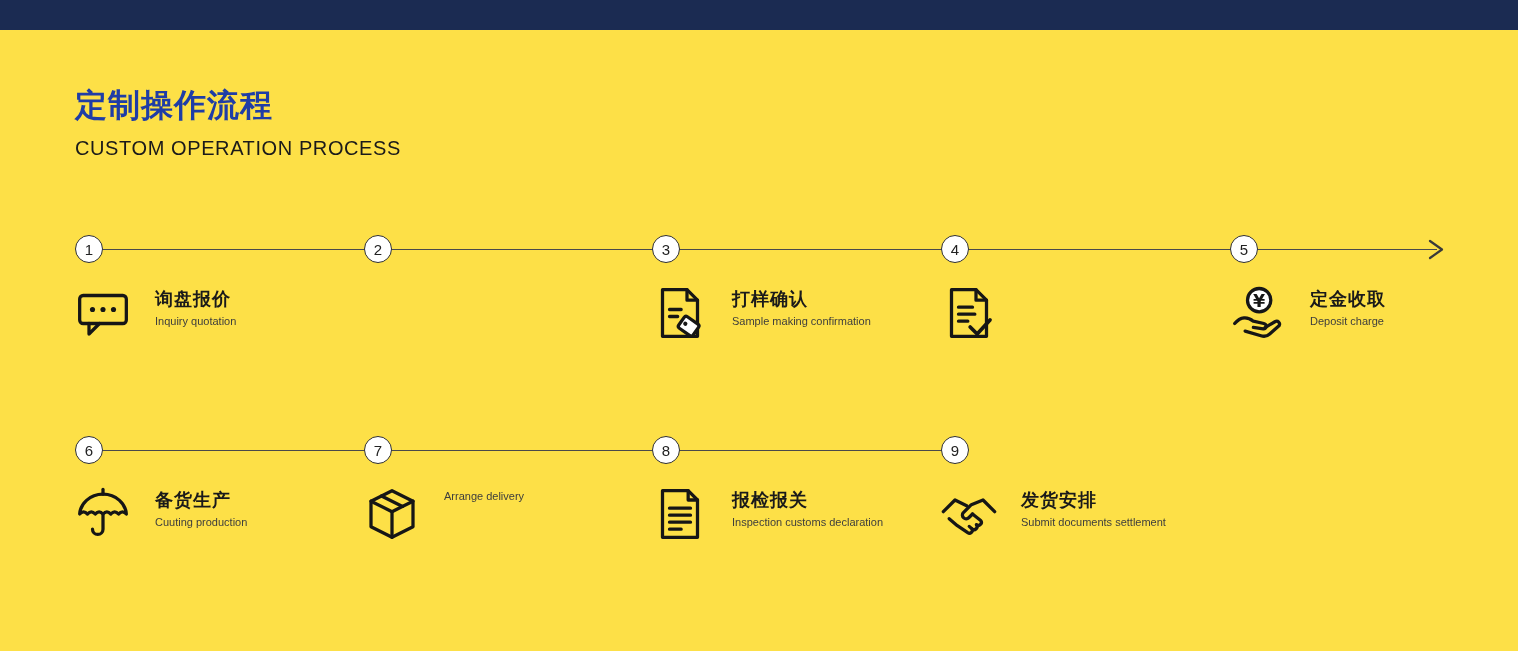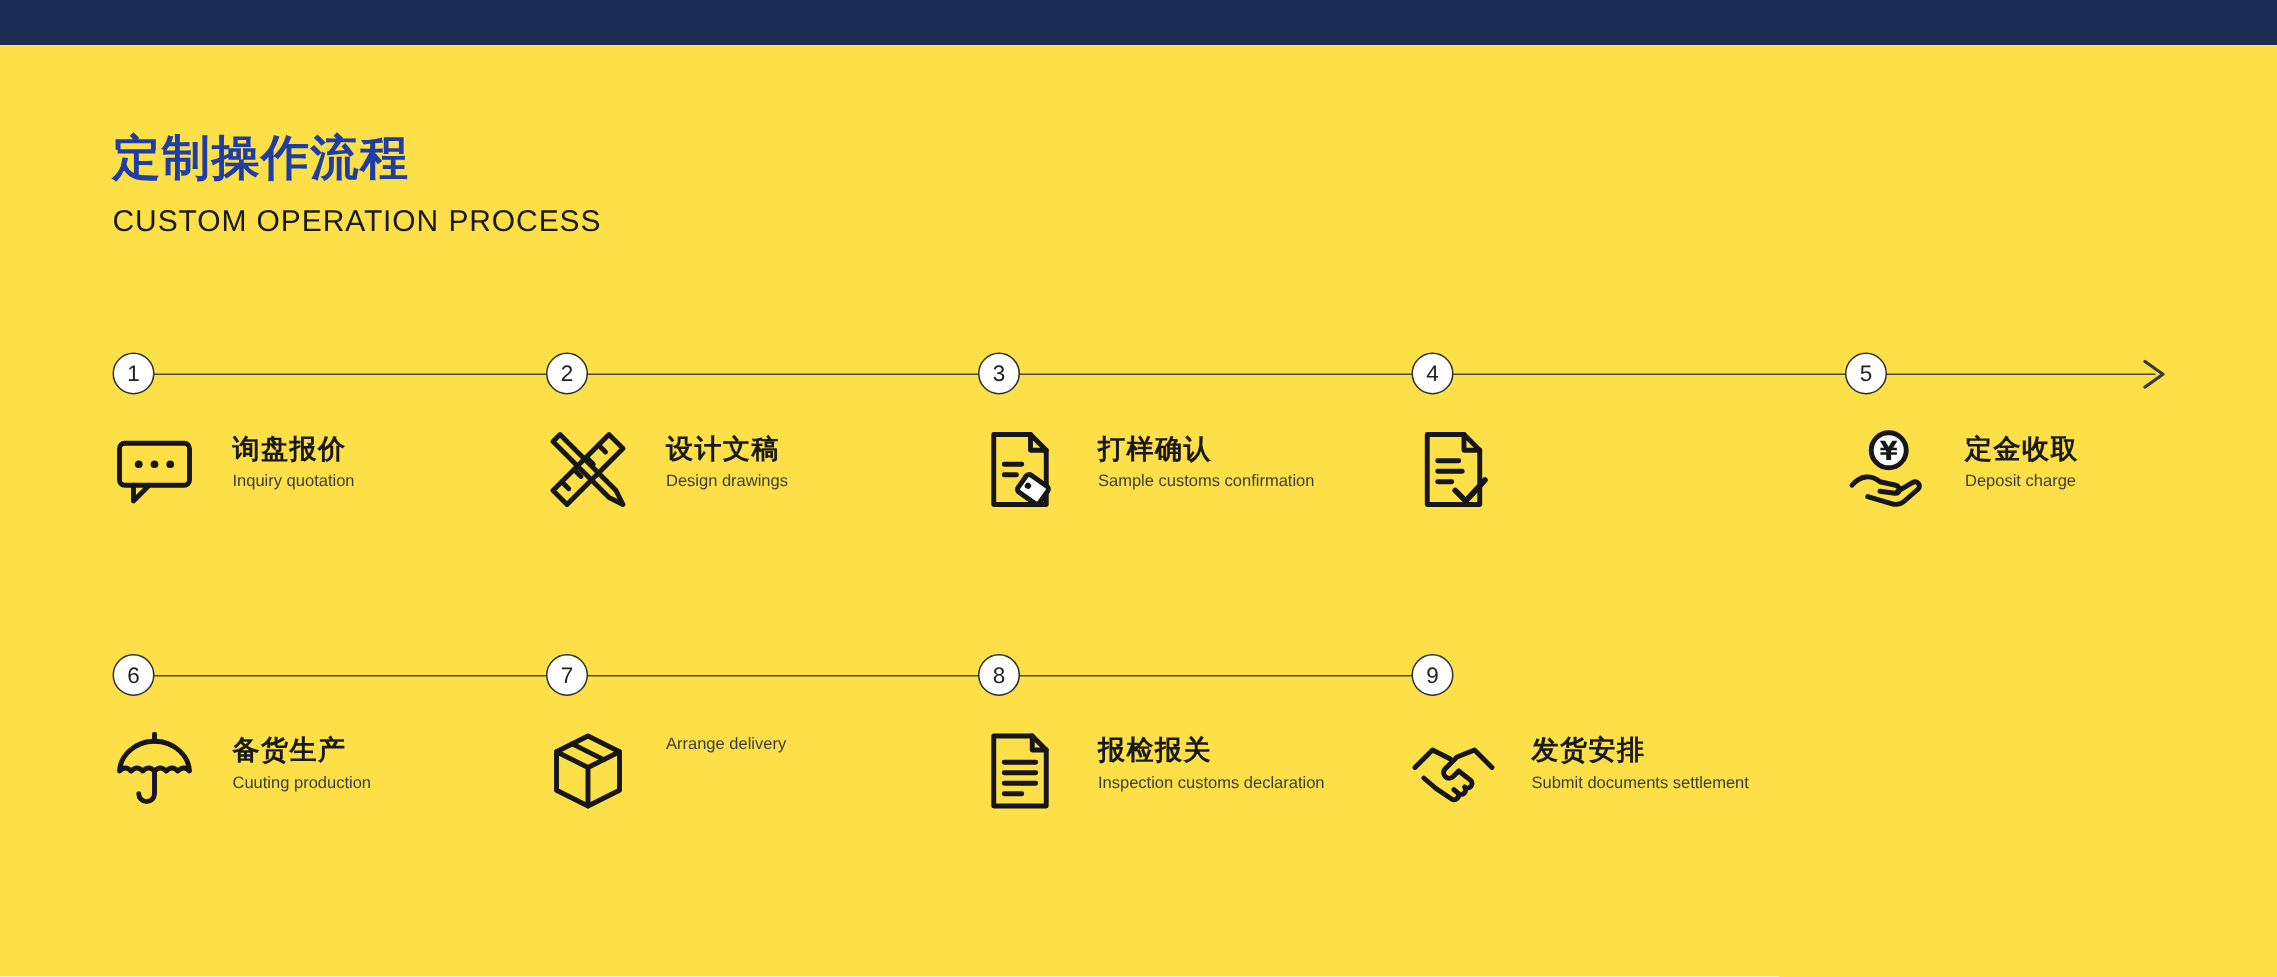--- a/index.html
+++ b/index.html
@@ -72,54 +72,41 @@
         <div class="zh">询盘报价</div>
         <div class="en">Inquiry quotation</div>
       </div>
     </div>
   </div>
 
   <div class="step" style="left:364px; top:235px;">
     <div class="circle">
       <span>2</span>
     </div>
-    <div class="content">
-      <div class="icon-box">
-        <svg viewBox="0 0 48 48">
-          <path d="M44 12 L36 4 L4 36 L12 44 Z"></path>
-          <path d="M30 10 l4 4 M23 17 l4 4 M16 24 l4 4 M9 31 l4 4"></path>
-          <path d="M8 4 L4 8 L36 40 L44 44 L40 36 Z"></path>
-        </svg>
-      </div>
-      <div class="texts">
-        <div class="zh">设计文稿</div>
-        <div class="en">Design drawings</div>
-      </div>
-    </div>
   </div>
 
   <div class="step" style="left:652px; top:235px;">
     <div class="circle">
       <span>3</span>
     </div>
     <div class="content">
       <div class="icon-box">
         <svg viewBox="0 0 48 48">
           <path d="M9 4 H30 L39 13 V44 H9 Z"></path>
           <path d="M30 4 V13 H39"></path>
           <path d="M15 21 h10 M15 27 h7"></path>
           <g transform="rotate(35 31 35)">
             <rect class="wf" x="24" y="29" width="15" height="12" rx="2"></rect>
             <circle class="f" cx="28" cy="35" r="1.8"></circle>
           </g>
         </svg>
       </div>
       <div class="texts">
         <div class="zh">打样确认</div>
-        <div class="en">Sample customs confirmation</div>
+        <div class="en">Sample making confirmation</div>
       </div>
     </div>
   </div>
 
   <div class="step" style="left:941px; top:235px;">
     <div class="circle">
       <span>4</span>
     </div>
     <div class="content">
       <div class="icon-box">

